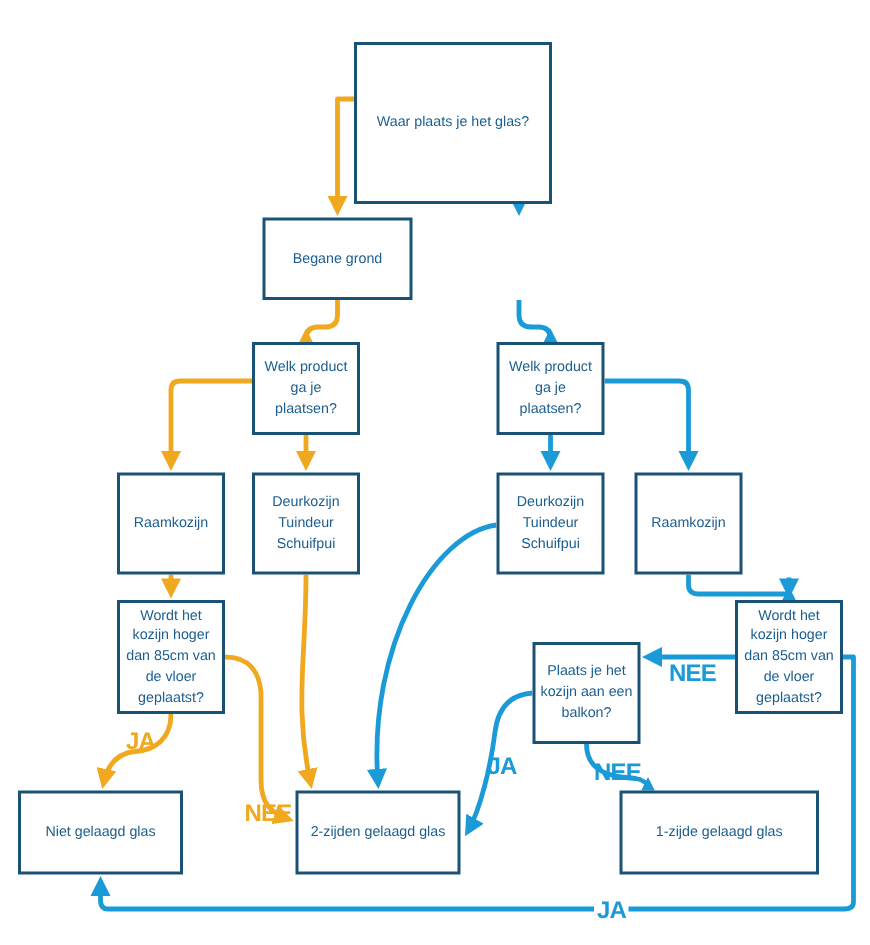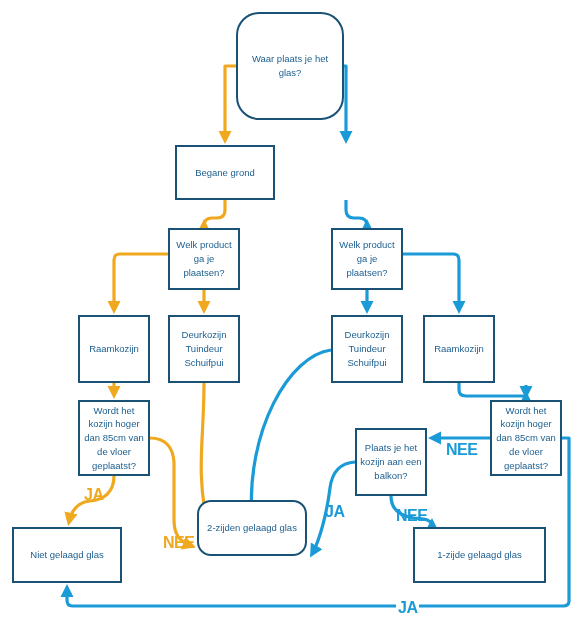--- a/index.html
+++ b/index.html
@@ -105,21 +105,21 @@
       <path d="M 490 438 L 432 438" stroke="#1a9bd7" marker-end="url(#ar-b)"></path>
 
       <path d="M 355 462 C 340 463 332 472 330 488 C 327 512 320 540 312 554" stroke="#1a9bd7" marker-end="url(#ar-b)"></path>
 
       <path d="M 391 496 C 391 510 400 516 414 518 L 424 519 C 430 520 432 524 432 522" stroke="#1a9bd7" marker-end="url(#ar-b)"></path>
 
       <path d="M 562 438 L 569 438 L 569 601 Q 569 606 563 606 L 72 606 Q 67 606 67 600 L 67 588" stroke="#1a9bd7" marker-end="url(#ar-b)"></path>
     </g>
   </svg>
 
-  <div class="node" style="left:236px; top:12px; width:108px; height:108px;border-radius:23px;">
+  <div class="node" style="left:236px; top:28px; width:132px; height:108px;">
     <span>Waar plaats je het glas?</span>
   </div>
 
   <div class="node" style="left:175px; top:145px; width:100px; height:55px;">
     <span>Begane grond</span>
   </div>
 
 
   <div class="node" style="left:168px; top:228px; width:72px; height:62px;">
     <span>Welk product ga je plaatsen?</span>
@@ -154,21 +154,21 @@
   </div>
 
   <div class="node" style="left:355px; top:428px; width:72px; height:68px;">
     <span>Plaats je het kozijn aan een balkon?</span>
   </div>
 
   <div class="node" style="left:12px; top:527px; width:110px; height:56px;">
     <span>Niet gelaagd glas</span>
   </div>
 
-  <div class="node" style="left:197px; top:500px; width:110px; height:56px;border-radius:14px;">
+  <div class="node" style="left:197px; top:527px; width:110px; height:56px;">
     <span>2-zijden gelaagd glas</span>
   </div>
 
   <div class="node" style="left:377px; top:527px; width:133px; height:56px;margin-left:36px;">
     <span>1-zijde gelaagd glas</span>
   </div>
 
   <div class="edge-label lbl-orange" style="left:84px; top:486px;">JA</div>
 
   <div class="edge-label lbl-orange" style="left:163px; top:534px;">NEE</div>

